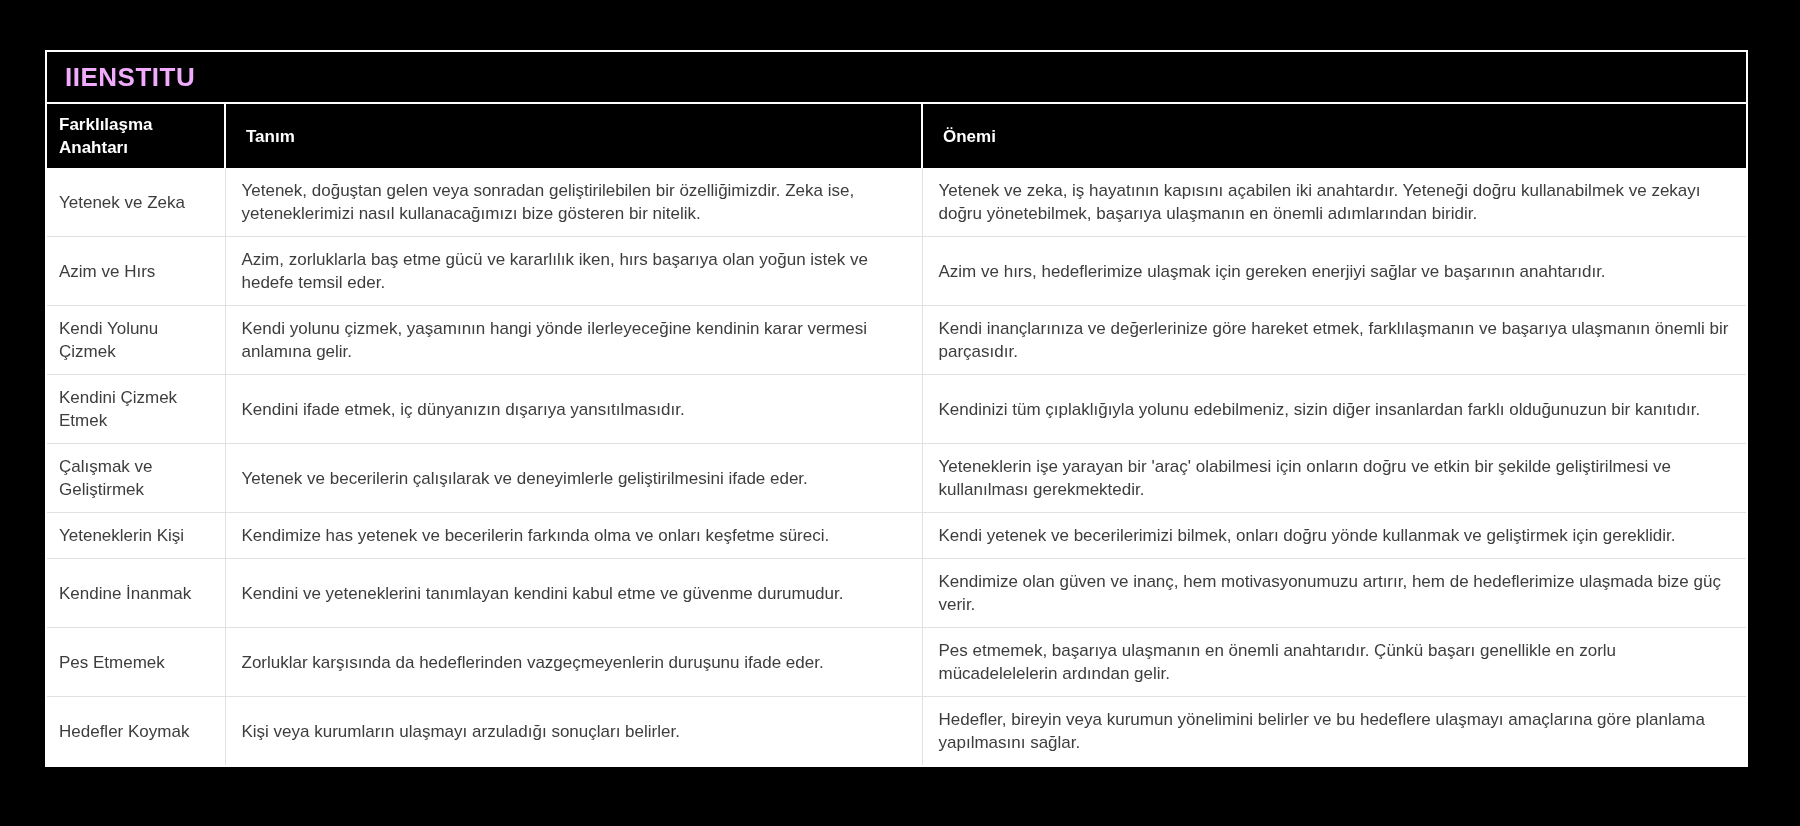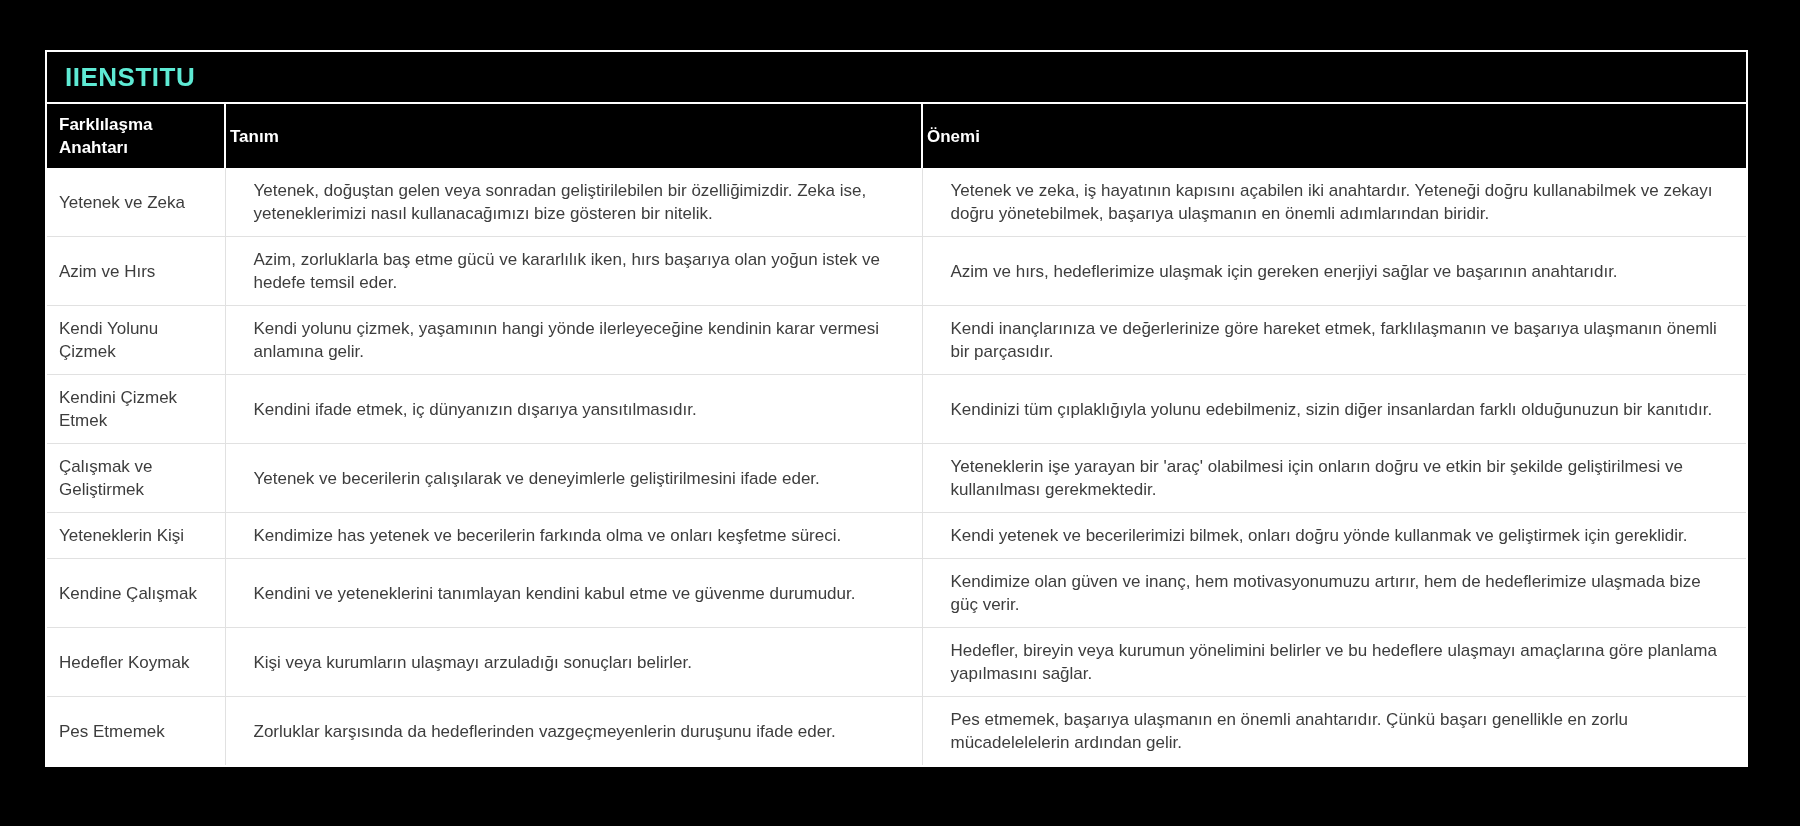--- a/index.html
+++ b/index.html
@@ -26,21 +26,21 @@
   }
   .title-bar {
     height: 50px;
     display: flex;
     align-items: center;
     padding-left: 18px;
     border-bottom: 2px solid #ffffff;
     background: #000000;
   }
   .title-bar span {
-    color: #5eead4;
+    color: #f0abfc;
     font-size: 26px;
     font-weight: bold;
     letter-spacing: 0.5px;
   }
   table.diff-table {
     width: 100%;
     border-collapse: collapse;
     table-layout: fixed;
   }
   table.diff-table th {
@@ -50,37 +50,37 @@
     font-size: 17px;
     font-weight: bold;
     height: 64px;
     box-sizing: border-box;
     vertical-align: middle;
     padding: 0 16px 0 12px;
     line-height: 23px;
   }
   table.diff-table th + th {
     border-left: 2px solid #ffffff;
-    padding-left: 4px;
+    padding-left: 20px;
   }
   table.diff-table tbody td {
     background: #ffffff;
     color: #3d3d3d;
     font-size: 17px;
     line-height: 23px;
     padding: 11px 16px 11px 12px;
     vertical-align: middle;
     border-top: 1px solid #e1e1e1;
   }
   table.diff-table tbody tr:first-child td {
     border-top: none;
   }
   table.diff-table tbody td + td {
     border-left: 1px solid #e1e1e1;
-    padding-left: 28px;
+    padding-left: 16px;
   }
 </style>
 </head>
 <body>
 
 <div class="stage">
   <div class="panel">
     <div class="title-bar">
       <span>IIENSTITU</span>
     </div>
@@ -128,33 +128,33 @@
     <td>Yeteneklerin işe yarayan bir 'araç' olabilmesi için onların doğru ve etkin bir şekilde geliştirilmesi ve kullanılması gerekmektedir.</td>
   </tr>
 
   <tr>
     <td>Yeteneklerin Kişi</td>
     <td>Kendimize has yetenek ve becerilerin farkında olma ve onları keşfetme süreci.</td>
     <td>Kendi yetenek ve becerilerimizi bilmek, onları doğru yönde kullanmak ve geliştirmek için gereklidir.</td>
   </tr>
 
   <tr>
-    <td>Kendine Çalışmak</td>
+    <td>Kendine İnanmak</td>
     <td>Kendini ve yeteneklerini tanımlayan kendini kabul etme ve güvenme durumudur.</td>
     <td>Kendimize olan güven ve inanç, hem motivasyonumuzu artırır, hem de hedeflerimize ulaşmada bize güç verir.</td>
   </tr>
 
 
   <tr>
+    <td>Pes Etmemek</td>
+    <td>Zorluklar karşısında da hedeflerinden vazgeçmeyenlerin duruşunu ifade eder.</td>
+    <td>Pes etmemek, başarıya ulaşmanın en önemli anahtarıdır. Çünkü başarı genellikle en zorlu mücadelelelerin ardından gelir.</td>
+  </tr>
+
+  <tr>
     <td>Hedefler Koymak</td>
     <td>Kişi veya kurumların ulaşmayı arzuladığı sonuçları belirler.</td>
     <td>Hedefler, bireyin veya kurumun yönelimini belirler ve bu hedeflere ulaşmayı amaçlarına göre planlama yapılmasını sağlar.</td>
-  </tr>
-
-  <tr>
-    <td>Pes Etmemek</td>
-    <td>Zorluklar karşısında da hedeflerinden vazgeçmeyenlerin duruşunu ifade eder.</td>
-    <td>Pes etmemek, başarıya ulaşmanın en önemli anahtarıdır. Çünkü başarı genellikle en zorlu mücadelelelerin ardından gelir.</td>
   </tr>
 </tbody>
     </table>
   </div>
 </div>
 
 </body></html>

